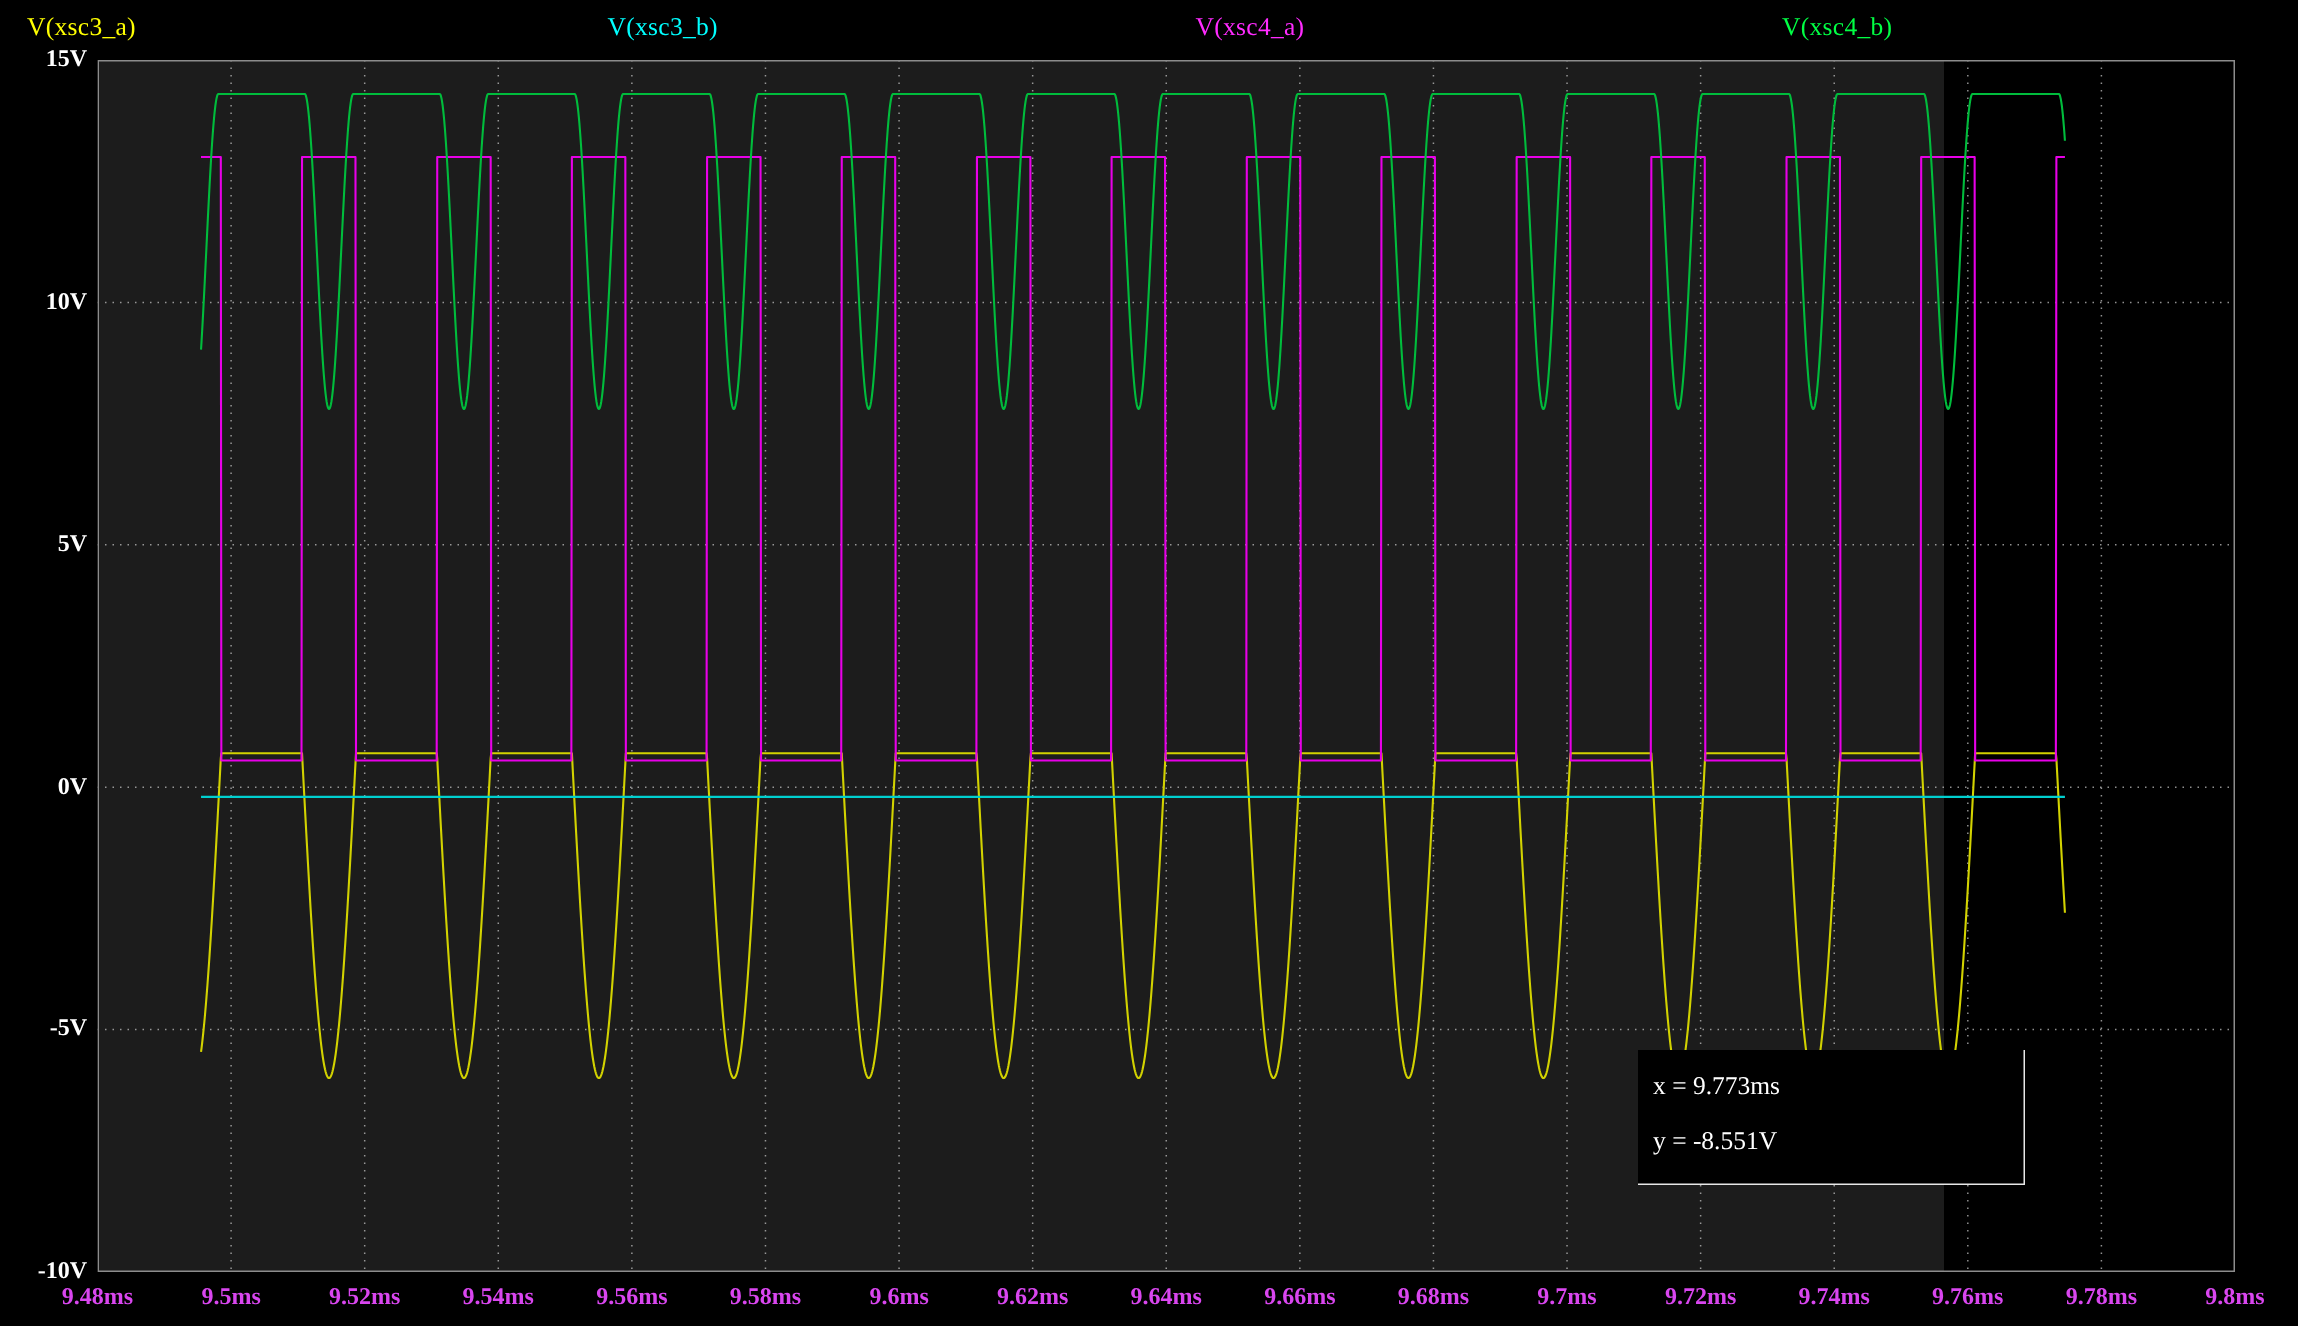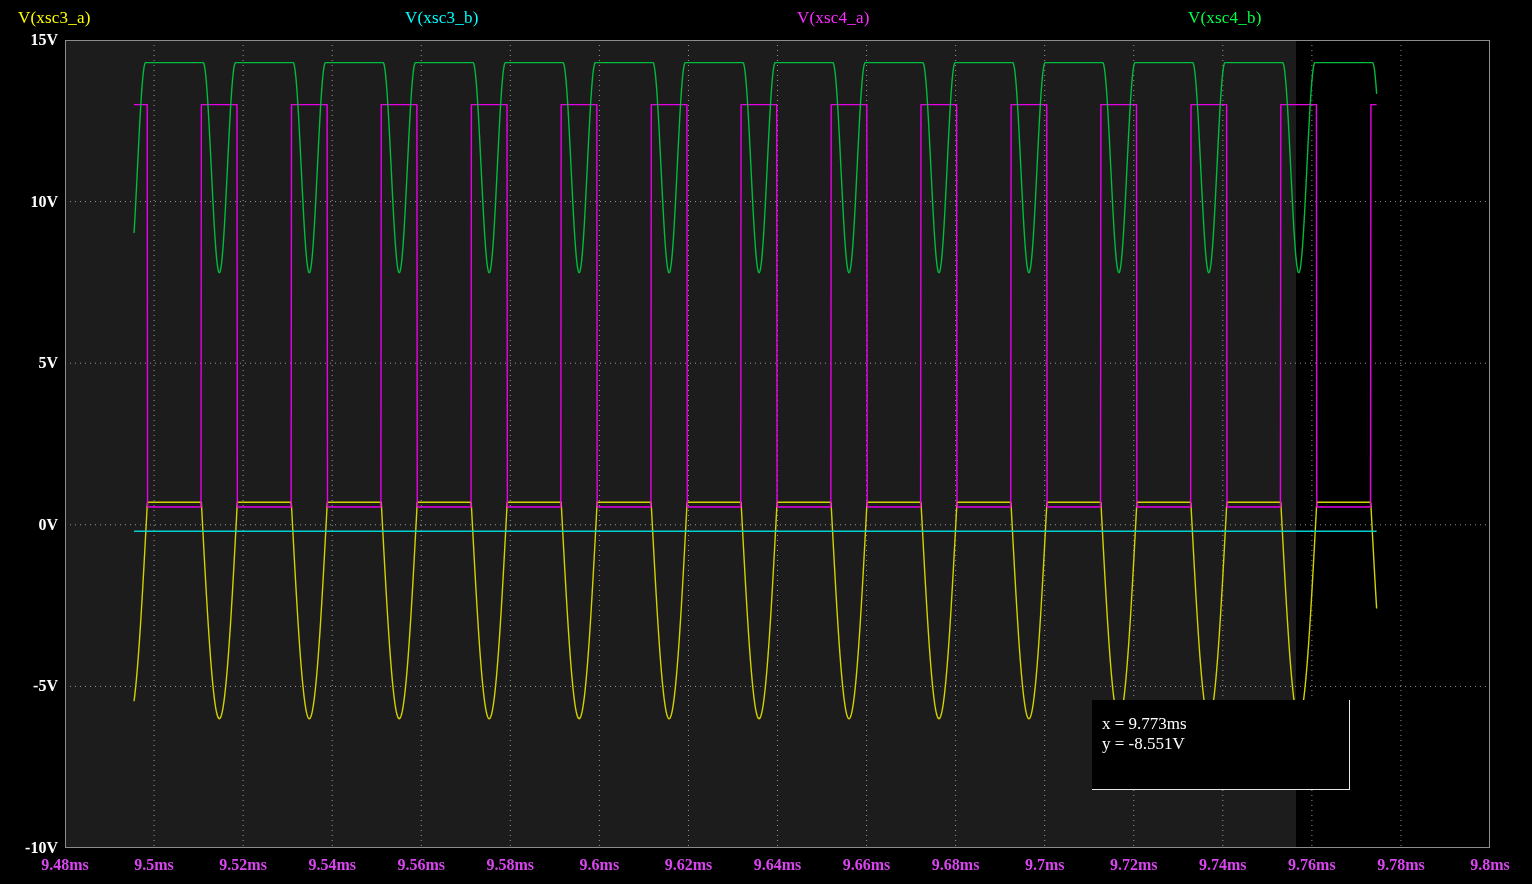--- a/index.html
+++ b/index.html
@@ -26,21 +26,21 @@
     position:absolute; top:855px; transform:translateX(-50%);
     color:#d946ef; font-weight:bold; font-size:16px; line-height:20px;
     white-space:nowrap;
   }
   .cursor-box {
     position:absolute; left:1027px; top:660px; width:258px; height:90px;
     background:#000000; color:#ffffff; font-size:17px;
     border-right:1px solid #e8e8e8; border-bottom:1px solid #e8e8e8;
     box-sizing:border-box; padding:14px 0 0 10px;
   }
-  .cursor-box .line2 { }
+  .cursor-box .line2 { margin-top:17px; }
 </style>
 </head>
 <body>
 
 <div class="screen">
 
   <div id="legend">
       <span class="legend-item" style="left: 18px; color: rgb(255, 255, 0);">V(xsc3_a)</span>
       <span class="legend-item" style="left: 405px; color: rgb(0, 255, 255);">V(xsc3_b)</span>
       <span class="legend-item" style="left: 797px; color: rgb(255, 43, 255);">V(xsc4_a)</span>

